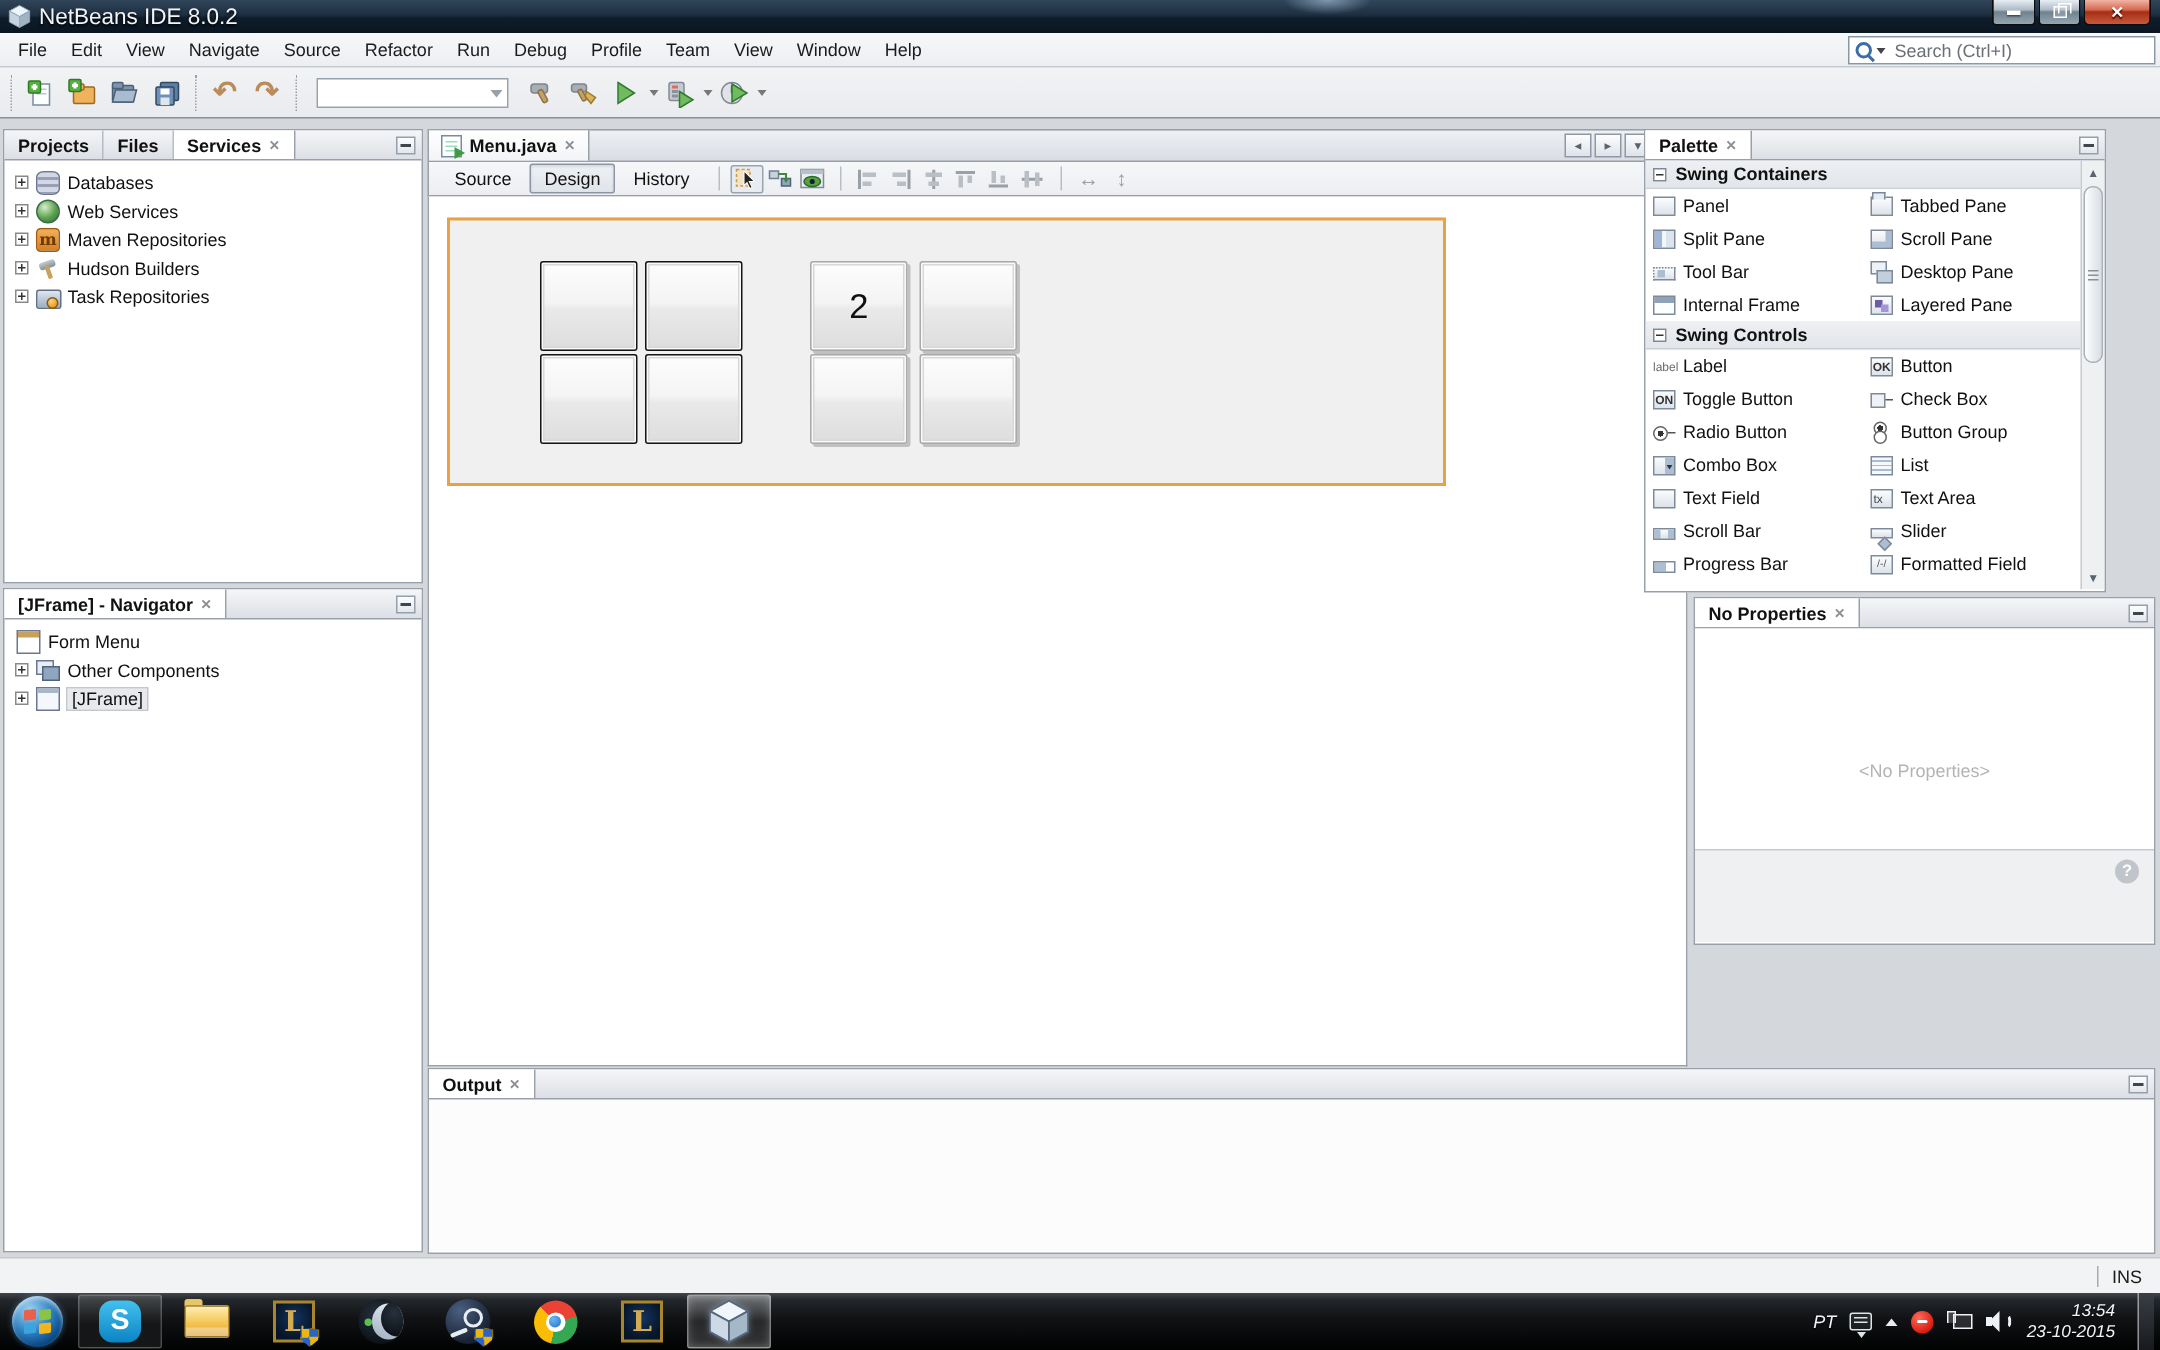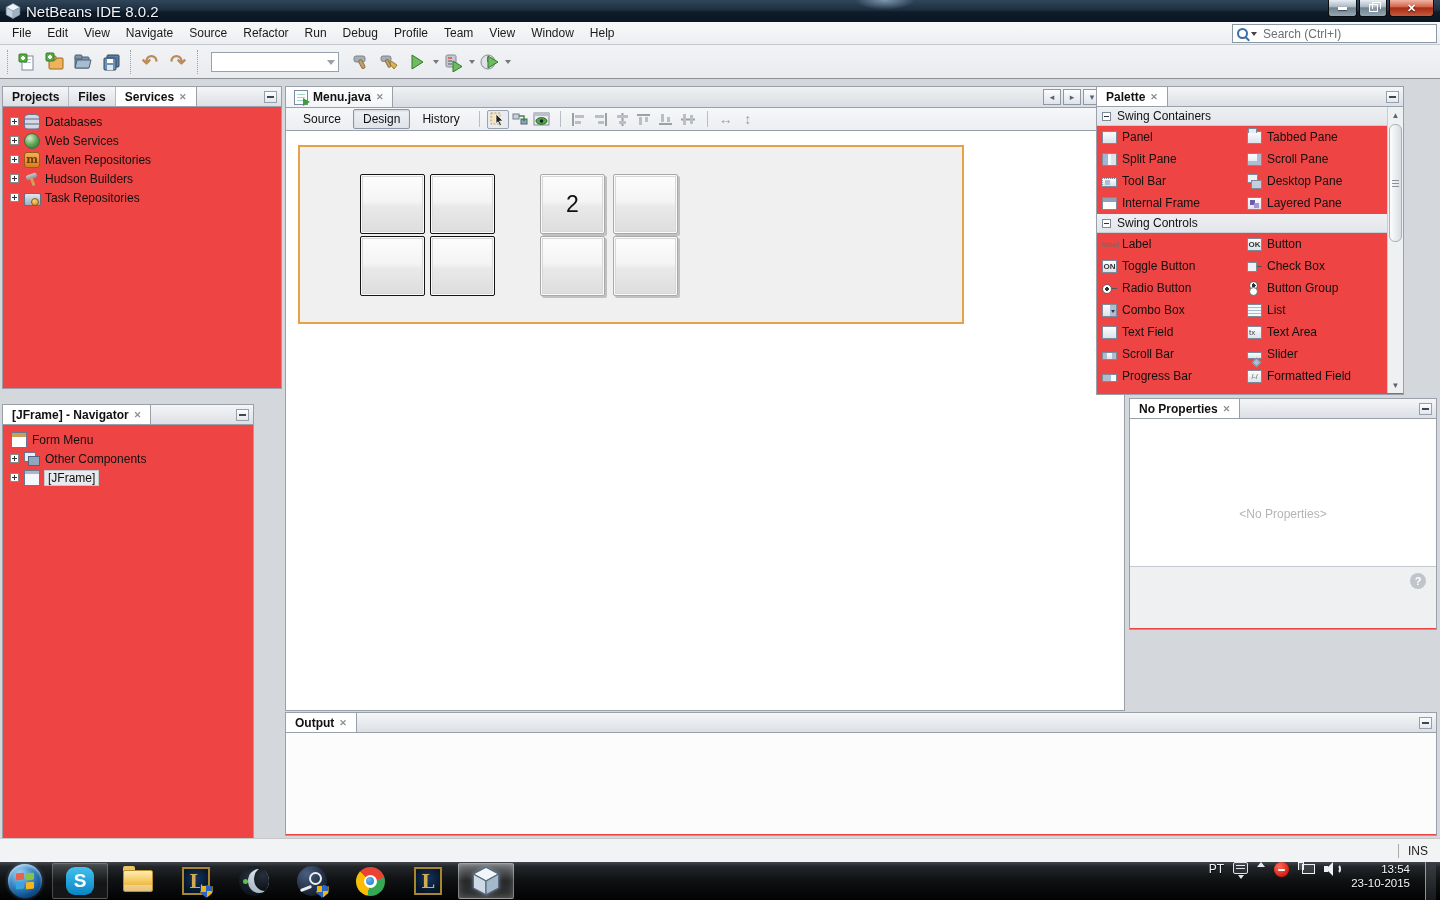--- a/index.html
+++ b/index.html
@@ -42,21 +42,21 @@
     border-bottom:1px solid #8b8f96; display:flex; align-items:center; padding-left:2px; }
   .tsep { width:1px; height:24px; border-left:1px dotted #9aa0a8; margin:0 5px; }
   .tbtn { width:28px; height:28px; display:flex; align-items:center; justify-content:center; }
   .tbtn svg { display:block; }
   .undo-redo { font-size:19px; font-weight:bold; color:#bb8b5a; line-height:1; }
   .cfg-combo { width:128px; height:20px; background:#fff; border:1px solid #98a2ae; margin:0 8px; position:relative; }
   .cfg-combo .dd { position:absolute; right:3px; top:7px; width:0; height:0; border-left:4px solid transparent; border-right:4px solid transparent; border-top:5px solid #9aa0a8; }
   .dd-small { width:0; height:0; border-left:3px solid transparent; border-right:3px solid transparent; border-top:4px solid #777; margin-left:2px; }
 
   
-  .panel { position:absolute; border:1px solid #9aa0aa; background:#ef4444; }
+  .panel { position:absolute; border:1px solid #9aa0aa; background:#ffffff; }
   .tabrow { height:20px; background:linear-gradient(#f5f6f8,#dcdfe5); border-bottom:1px solid #9aa0aa; display:flex; align-items:stretch; position:relative; }
   .ptab { display:flex; align-items:center; gap:5px; padding:0 9px; font-weight:bold; border-right:1px solid #b6bbc4; }
   .ptab.active { background:#fff; border-right:1px solid #9aa0aa; }
   .tclose { color:#8a8f96; font-size:9px; font-weight:bold; }
   .tclose::before { content:"✕"; }
   .minbtn { position:absolute; right:4px; top:4px; width:13px; height:12px; border:1px solid #96a0ac; background:linear-gradient(#fdfdfe,#e3e7ec); display:flex; align-items:center; justify-content:center; }
   .minbtn::before { content:""; width:7px; height:2px; background:#3f4650; }
 
   
   .treebody { padding-top:5px; }
@@ -118,21 +118,21 @@
   .svgi { display:inline-flex; }
 
   
   .palette-body { position:relative; height:calc(100% - 21px); overflow:hidden; }
   .pal-scroll { position:absolute; right:0; top:0; bottom:0; width:16px; background:#eef0f2; border-left:1px solid #c8ccd2; }
   .pal-up, .pal-dn { position:absolute; left:1px; width:13px; height:14px; display:flex; align-items:center; justify-content:center; font-size:8px; color:#5a6470; }
   .pal-up { top:1px; } .pal-dn { bottom:1px; }
   .pal-thumb { position:absolute; left:1px; top:17px; width:13px; height:118px; border:1px solid #aab0b8; border-radius:6px;
     background:linear-gradient(90deg,#fdfdfe,#d9dde2); display:flex; align-items:center; justify-content:center; }
   .pal-thumb::before { content:""; width:7px; height:1px; background:#8a9098; box-shadow:0 3px 0 #8a9098,0 -3px 0 #8a9098; }
-  .pal-sect { height:19px; background:linear-gradient(#eef0f3,#e2e5ea); border-bottom:1px solid #c9cdd4; display:flex; align-items:center; gap:6px; padding-left:5px; font-weight:normal; margin-right:16px; }
+  .pal-sect { height:19px; background:linear-gradient(#eef0f3,#e2e5ea); border-bottom:1px solid #c9cdd4; display:flex; align-items:center; gap:6px; padding-left:5px; font-weight:bold; margin-right:16px; }
   .colbox { width:9px; height:9px; border:1px solid #7d8a99; background:#fff; position:relative; flex:none; }
   .colbox::before { content:""; position:absolute; left:1px; right:1px; top:3px; height:1px; background:#333; }
   .pal-grid { display:grid; grid-template-columns:1fr 1fr; margin-right:16px; }
   .pitem { height:22px; display:flex; align-items:center; gap:5px; padding-left:5px; }
   .pi { width:15px; height:13px; border:1px solid #7d8a99; background:linear-gradient(#fbfcfe,#dde3ea); position:relative; flex:none; }
   .pi-tabbed::before { content:""; position:absolute; left:0; top:-4px; width:7px; height:4px; background:#e6ecf3; border:1px solid #7d8a99; border-bottom:none; }
   .pi-split { background:linear-gradient(90deg,#9fb6d4 0 5px,#f4f7fa 5px 8px,#dde3ea 8px); }
   .pi-scroll { box-shadow:inset -4px 0 0 #aebed2, inset 0 -4px 0 #aebed2; }
   .pi-toolbar { height:9px; margin-top:2px; border-style:dotted solid solid dotted; }
   .pi-toolbar::before { content:""; position:absolute; left:2px; top:1px; width:5px; height:5px; background:#aebed2; }
@@ -208,21 +208,21 @@
   .i-moon::after { content:""; position:absolute; left:15px; top:1px; width:22px; height:24px; border-radius:50%; background:radial-gradient(circle at 40% 35%,#27313d,#0c1218 70%); }
   .i-moon .dot { position:absolute; left:4px; top:13px; width:5px; height:5px; border-radius:50%; background:#59c24a; z-index:2; }
   .i-steam { width:30px; height:30px; border-radius:50%; background:radial-gradient(circle at 32% 26%,#4a5f80,#1a2436 68%,#0d1420); position:relative; }
   .i-steam::before { content:""; position:absolute; right:5px; top:6px; width:9px; height:9px; border:2px solid #e8edf2; border-radius:50%; }
   .i-steam::after { content:""; position:absolute; left:3px; bottom:6px; width:12px; height:3px; background:#e8edf2; border-radius:2px; transform:rotate(-22deg); }
   .i-chrome { width:29px; height:29px; border-radius:50%; background:conic-gradient(from -45deg,#ea4335 0 33%,#34a853 0 66%,#fbbc05 0 100%); position:relative; }
   .i-chrome::before { content:""; position:absolute; left:8px; top:8px; width:13px; height:13px; border-radius:50%; background:#fff; }
   .i-chrome::after { content:""; position:absolute; left:10.5px; top:10.5px; width:8px; height:8px; border-radius:50%; background:radial-gradient(circle at 35% 30%,#6fb4f2,#1a73c8); }
   .cube-svg { filter:drop-shadow(0 0 2px rgba(200,225,255,.35)); }
 
-  .tray { margin-left:auto; display:flex; gap:9px; color:#fff; padding-right:4px; }
+  .tray { margin-left:auto; display:flex; align-items:center; gap:9px; color:#fff; padding-right:4px;font-style:italic; }
   .tray-lang { font-size:12px; color:#f0f2f5; text-shadow:0 1px 1px #000; }
   .i-kbdsw { width:15px; height:12px; border:1px solid #dfe4ea; border-radius:2px; position:relative; background:rgba(255,255,255,.08); }
   .i-kbdsw::before { content:""; position:absolute; left:2px; top:2px; width:9px; height:1px; background:#dfe4ea; box-shadow:0 3px 0 #dfe4ea; }
   .i-kbdsw::after { content:""; position:absolute; left:4px; bottom:-6px; width:0; height:0; border-left:3px solid transparent; border-right:3px solid transparent; border-top:4px solid #dfe4ea; }
   .i-hidden { width:0; height:0; border-left:4px solid transparent; border-right:4px solid transparent; border-bottom:5px solid #e8ecf1; }
   .i-skstatus { width:15px; height:15px; border-radius:50%; background:radial-gradient(circle at 35% 30%,#ff6a5a,#d81e10 70%); display:flex; align-items:center; justify-content:center; }
   .i-skstatus::before { content:""; width:7px; height:2px; background:#fff; border-radius:1px; }
   .i-net { width:17px; height:14px; position:relative; }
   .i-net::before { content:""; position:absolute; right:0; top:2px; width:11px; height:8px; border:1px solid #eef1f5; background:rgba(255,255,255,.12); }
   .i-net::after { content:""; position:absolute; left:0; top:0; width:4px; height:7px; border:1px solid #eef1f5; border-bottom:none; background:rgba(255,255,255,.2); box-shadow:0 8px 0 -3px #eef1f5; }
@@ -423,21 +423,21 @@
         <span>Hudson Builders</span>
       </div>
       <div class="trow">
         <span class="exp"></span>
         <span class="ti i-taskrepo"></span>
         <span>Task Repositories</span>
       </div>
     </div>
   </div>
 
-  <div class="panel" style="left:2px; top:404px; width:252px; height:443px;">
+  <div class="panel" style="left:2px; top:392px; width:280px; height:443px;">
     <div class="tabrow">
       <div class="ptab active">
           <span>[JFrame] - Navigator</span>
           <span class="tclose"></span>
         </div>
       <div class="minbtn"></div>
     </div>
     <div class="treebody">
       <div class="trow">
         <span class="ti i-formmenu" style="margin-left:1px;"></span>

